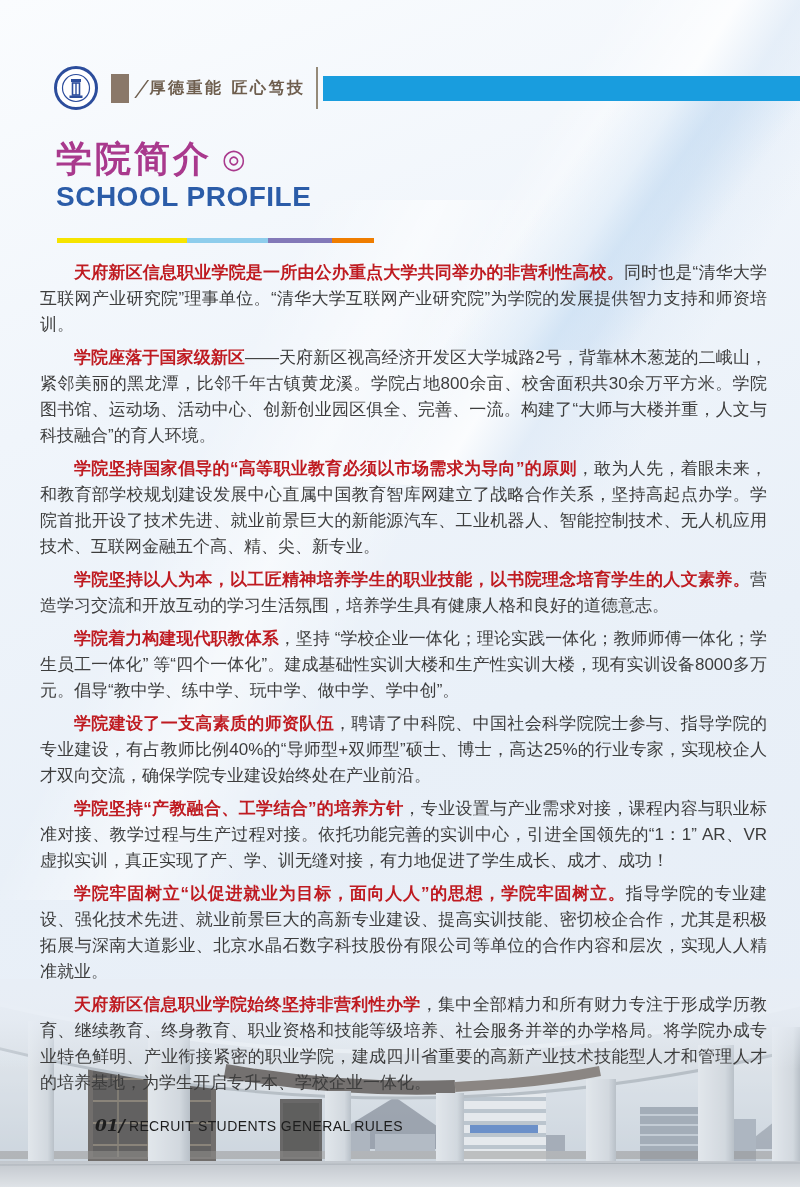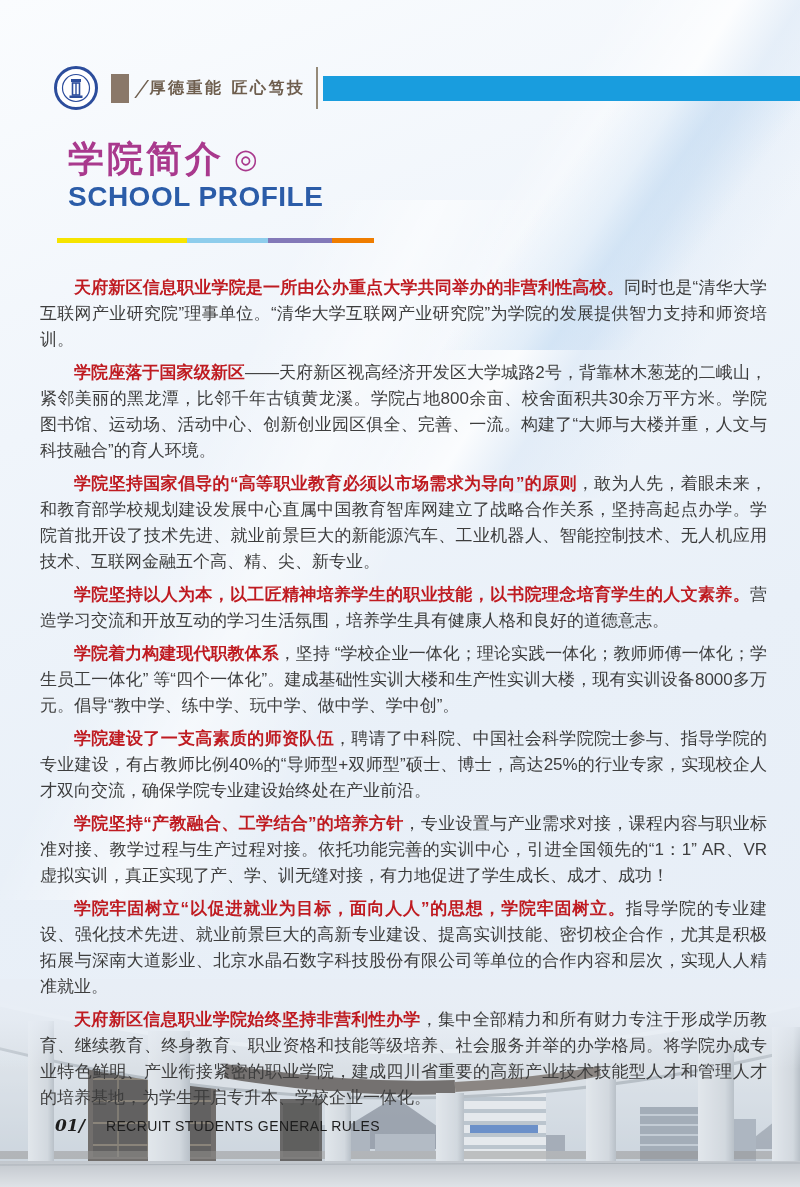--- a/index.html
+++ b/index.html
@@ -23,47 +23,47 @@
   .logo{width:44px;height:44px;flex:0 0 auto;}
   .brown-square{width:18px;height:29px;background:#8a7869;margin-left:13px;flex:0 0 auto;}
   .slogan-wrap{display:flex;align-items:center;margin-left:9px;flex:0 0 auto;
     font-family:"DejaVu Serif","Liberation Serif",serif;color:#6e5e4e;}
   .slogan-slash{font-size:22px;font-style:italic;margin-right:4px;transform:skewX(-12deg);}
   .slogan-text{font-size:16px;font-weight:bold;letter-spacing:2.5px;text-align:right;}
   .header-divider{width:2px;height:42px;background:#958a79;margin:0 0 0 10px;flex:0 0 auto;}
   .blue-bar{flex:1 1 auto;height:25px;background:#199dde;margin-left:5px;}
 
   
-  .title-block{position:absolute;top:139px;left:68px;}
+  .title-block{position:absolute;top:139px;left:56px;}
   .title-zh{display:flex;align-items:center;font-size:36px;font-weight:bold;color:#a9398d;letter-spacing:3px;line-height:1.1;}
   .title-mark{font-size:27px;font-weight:normal;margin-left:10px;margin-top:2px;}
   .title-en{font-size:28px;font-weight:bold;color:#2b5ca8;letter-spacing:0.5px;margin-top:3px;line-height:1.1;text-align:right;}
 
   
   .color-bar{position:absolute;top:238px;left:57px;width:317px;height:5px;display:flex;}
   .seg-yellow{width:130px;background:#f6e400;}
   .seg-lblue{width:81px;background:#8ecdec;}
   .seg-purple{width:64px;background:#8379b8;}
   .seg-orange{width:42px;background:#ef7d00;}
 
   
-  .content{position:absolute;top:275px;left:40px;width:727px;z-index:3;}
+  .content{position:absolute;top:260px;left:40px;width:727px;z-index:3;}
   .content p{margin:0 0 7px 0;font-size:17px;line-height:26px;color:#3d3d3d;
     text-align:justify;text-indent:2em;font-weight:500;}
   .lead{color:#bf1b21;font-weight:bold;}
 
   
   .photo{position:absolute;left:0;bottom:0;width:800px;height:208px;z-index:1;}
   .photo svg{display:block;}
   .photo-fade{position:absolute;left:0;top:0;width:100%;height:90px;
     background:linear-gradient(180deg,#e8eef6 0%,rgba(232,238,246,.75) 45%,rgba(232,238,246,0) 100%);}
 
   
   .footer{position:absolute;left:55px;bottom:52px;display:flex;align-items:baseline;z-index:4;color:#1d1d1d;}
-  .footer-num{font-family:"DejaVu Serif","Liberation Serif",serif;font-style:italic;font-size:17px;font-weight:bold;margin-right:21px;}
+  .footer-num{font-family:"DejaVu Serif","Liberation Serif",serif;font-style:italic;font-size:17px;font-weight:bold;margin-right:4px;padding-left:40px;}
   .footer-text{font-size:14px;letter-spacing:0.4px;}
 </style>
 </head>
 <body>
 
 <div class="page">
   <div class="beam beam-1"></div>
   <div class="beam beam-2"></div>
   <div class="beam beam-3"></div>
 

